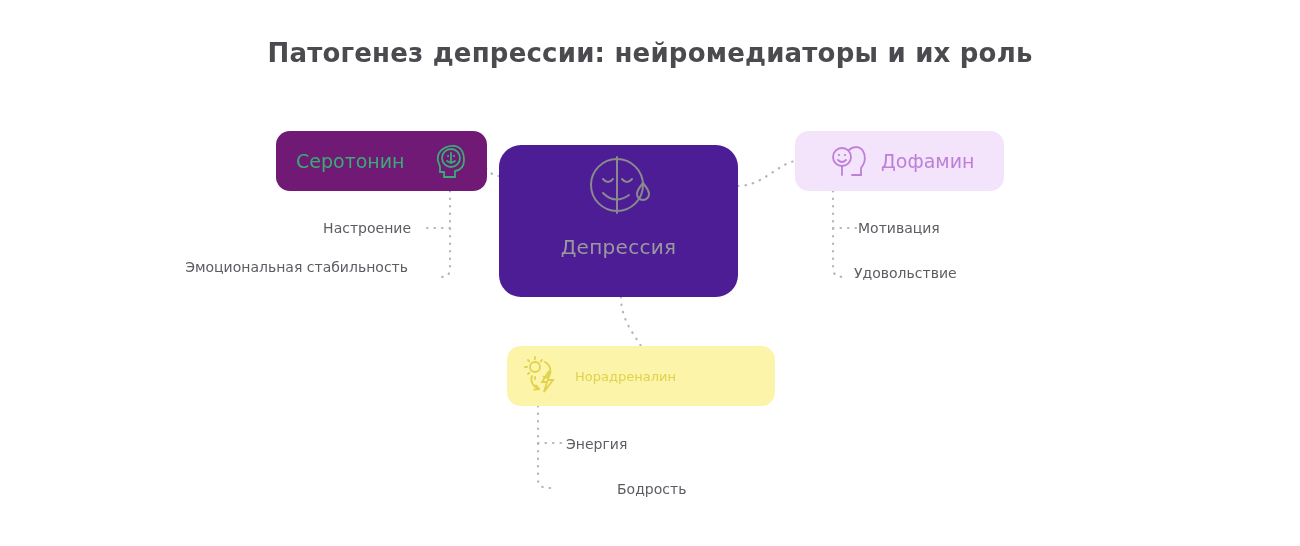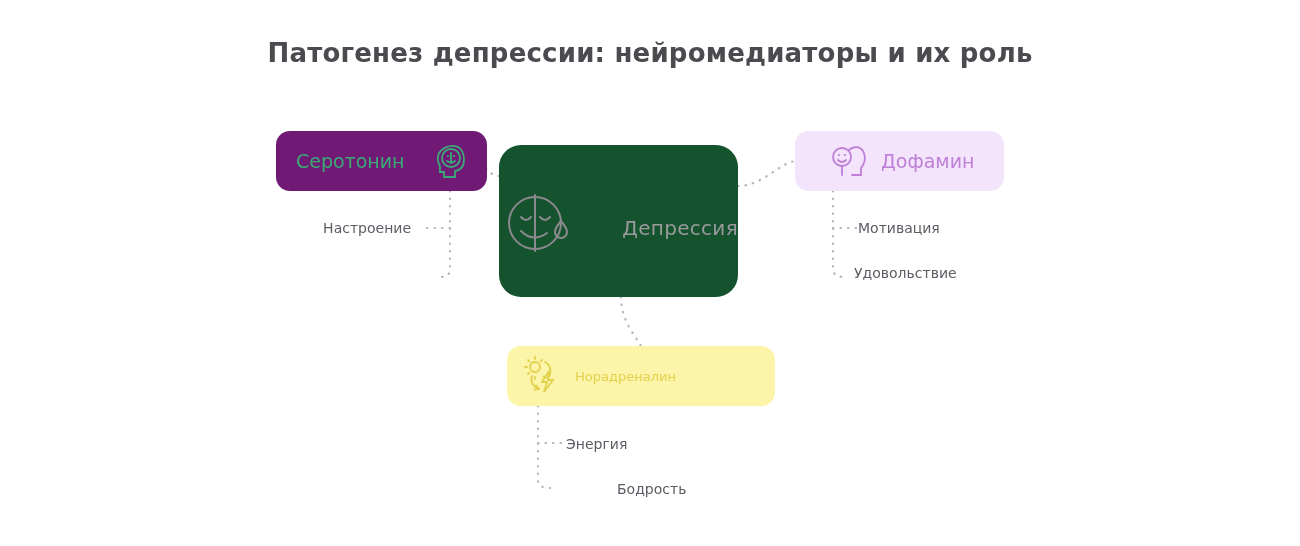--- a/index.html
+++ b/index.html
@@ -47,24 +47,24 @@
     display: flex;
     align-items: center;
     font-family: "DejaVu Sans", sans-serif;
   }
   
   #node-central {
     left: 499px;
     top: 145px;
     width: 239px;
     height: 152px;
-    background: #14532d;
+    background: #4c1d95;
     border-radius: 22px;
-    flex-direction: row;
-    justify-content: space-between;
+    flex-direction: column;
+    justify-content: flex-start;
   }
   #node-central .central-label {
     margin-top: 14px;
     font-size: 20px;
     color: #9a9a9d;
     letter-spacing: 0.3px;
   }
   
   #node-serotonin {
     left: 276px;
@@ -198,20 +198,21 @@
         <path d="M27,23 l-4.5,-1.4 M27,23 l1.6,-4.6"></path>
         <path d="M18,34 C12,32 9,26 11,21"></path>
         <path d="M18,34 l-4.7,0.6 M18,34 l-3,-3.6"></path>
         <path d="M28,16 L21,27 L26,27 L23,37 L32,25 L27,25 Z"></path>
       </svg>
     </span>
     <span class="node-label">Норадреналин</span>
   </div>
 
   <div class="sub-label sub-right" style="left:114px; top:220px; width:297px;">Настроение</div>
+  <div class="sub-label sub-right" style="left:64px; top:259px; width:344px;">Эмоциональная стабильность</div>
 
   <div class="sub-label sub-left" style="left:858px; top:220px; width:300px;">Мотивация</div>
   <div class="sub-label sub-left" style="left:854px; top:265px; width:300px;">Удовольствие</div>
 
   <div class="sub-label sub-left" style="left:566px; top:436px; width:300px;">Энергия</div>
   <div class="sub-label sub-left" style="left:569px; top:481px; width:300px;margin-left:48px;">Бодрость</div>
 
 </div>
 
 </body></html>

